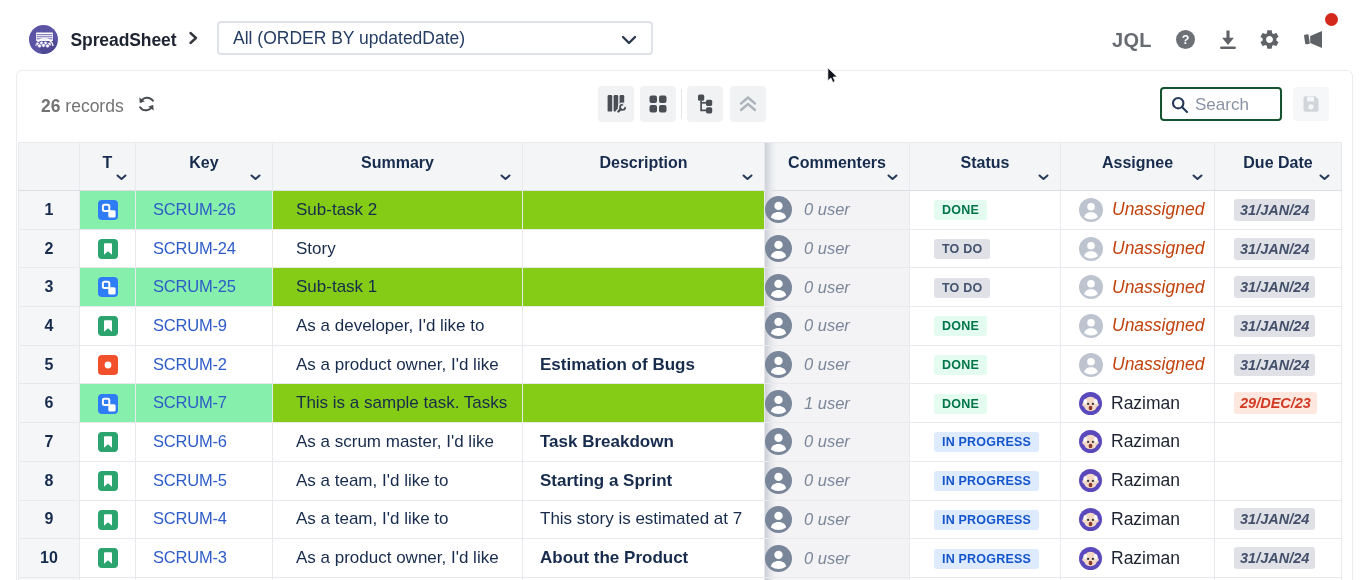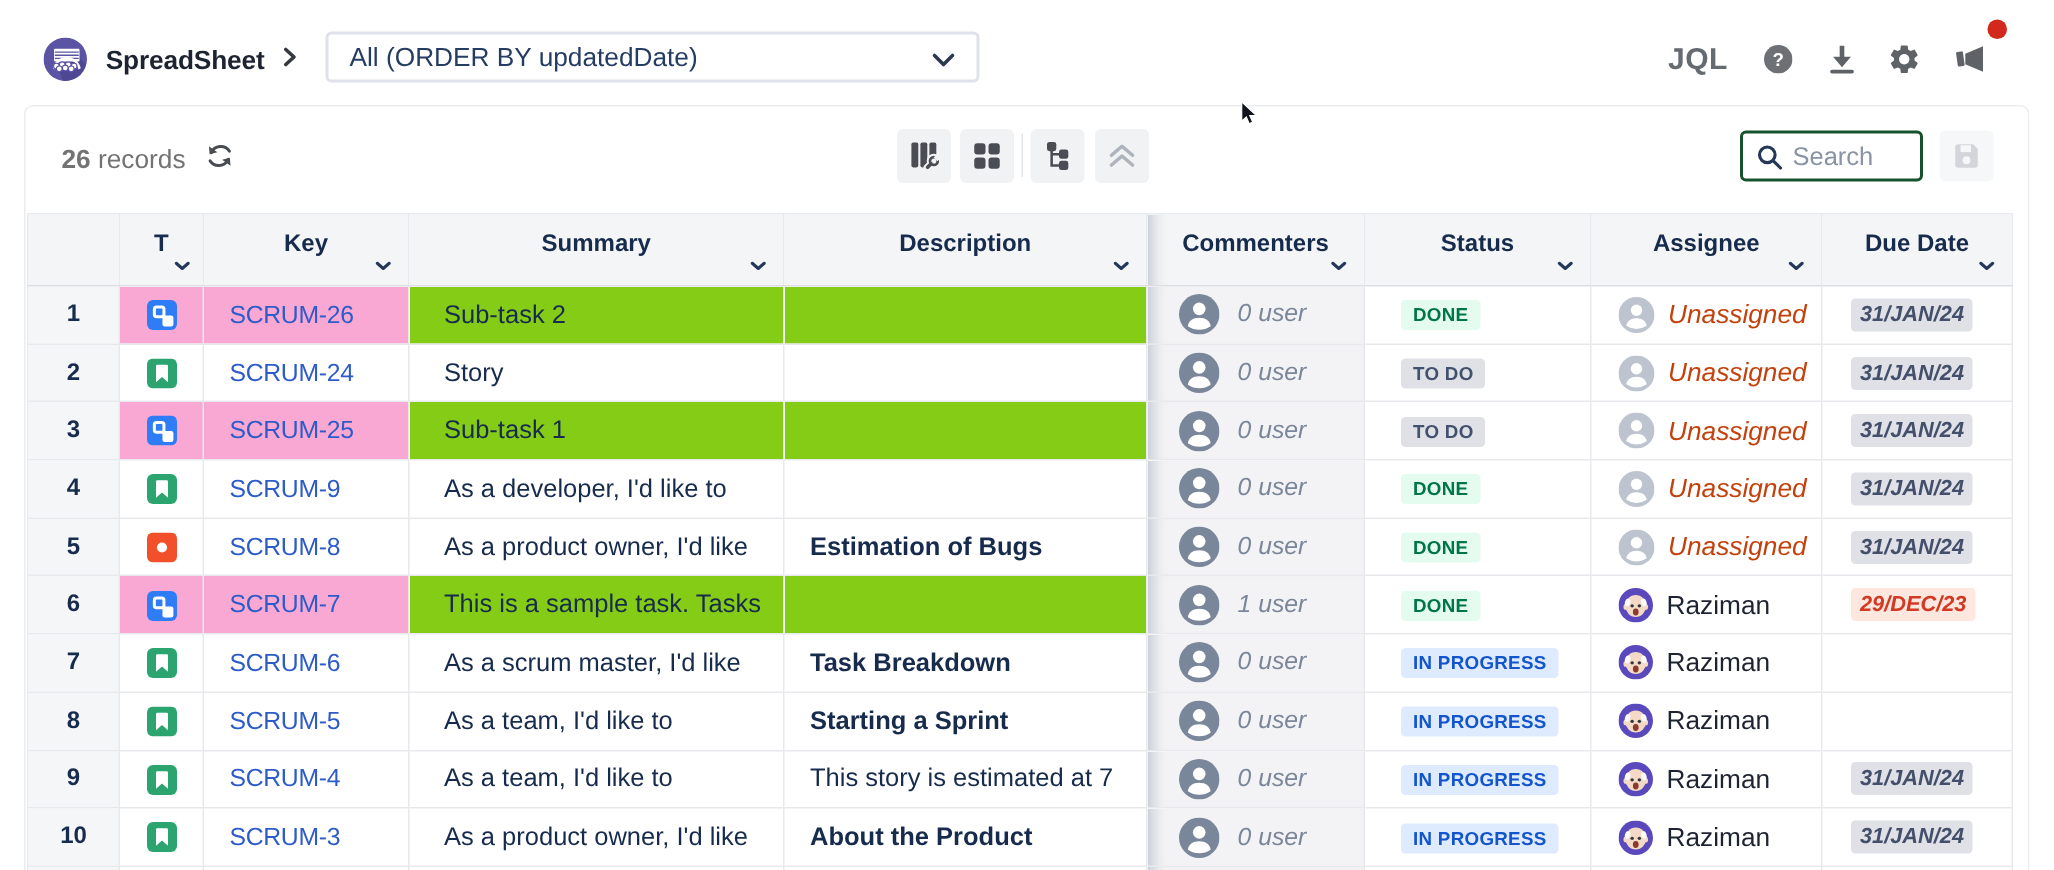--- a/index.html
+++ b/index.html
@@ -39,28 +39,28 @@
 
 
 #tbl { position:absolute; left:18px; top:142px; border-collapse:collapse; table-layout:fixed; }
 #tbl td, #tbl th { padding:0; border:1px solid #e7e9ed; overflow:hidden; white-space:nowrap; }
 #tbl th { height:48px; background:#f4f5f7; font-size:16px; font-weight:bold; color:#172b4d;
   text-align:center; position:relative; border-bottom:1px solid #dcdee3; padding-bottom:7px; }
 #tbl th svg.hchev { position:absolute; right:11px; bottom:9px; }
 #tbl td { height:38.7px; background:#fff; font-size:17px; color:#172b4d; vertical-align:middle; }
 #tbl td.num { background:#f5f6f7; font-weight:bold; text-align:center; font-size:16px; }
 #tbl td.tcell { text-align:center; }
-#tbl td.tint { background:#f9a8d4; }
+#tbl td.tint { background:#86efac; }
 #tbl td.tint2 { background:#84cc16; }
 #tbl td.key { padding-left:17px; }
 #tbl td.key a { color:#2d5cc8; text-decoration:none; font-size:16.5px; letter-spacing:-0.2px; }
 #tbl td.sum { padding-left:23px; }
 #tbl td.desc { padding-left:17px; }
 #tbl td.desc b { font-weight:bold; }
-#tbl td.comm { background:#f3f3f5; box-shadow:inset 12px 0 10px -9px rgba(9,30,66,0.22); padding-left:21px; }
+#tbl td.comm { background:#f3f3f5; box-shadow:inset 12px 0 10px -9px rgba(9,30,66,0.22); }
 #tbl th.comm { box-shadow:inset 12px 0 10px -9px rgba(9,30,66,0.22); }
 #tbl td.comm .cu { display:inline-block; vertical-align:middle; font-style:italic; color:#7a8699; margin-left:12px; font-size:16.5px; }
 #tbl td.status { padding-left:24px; }
 .badge { display:inline-block; font-weight:bold; font-size:12.5px; border-radius:3px; padding:3px 8px; letter-spacing:0.2px; }
 .b-done { background:#e3fcef; color:#00754a; }
 .b-todo { background:#dfe1e6; color:#42526e; }
 .b-prog { background:#deebff; color:#1355cc; }
 #tbl td.assignee { padding-left:18px; }
 #tbl td.assignee .nm { display:inline-block; vertical-align:middle; margin-left:9px; font-size:17.5px; color:#1d2330; }
 #tbl td.assignee .un { font-style:italic; color:#c2410c; }
@@ -318,21 +318,21 @@
             <path d="M12 14.2 c3.8 0 6.4 2 6.8 5 a12 12 0 0 1-13.6 0 c0.4-3 3-5 6.8-5z" fill="#fff"></path>
           </svg><span class="nm un">Unassigned</span></td>
     <td class="due"><span class="dbadge">31/JAN/24</span></td>
   </tr>
   <tr>
     <td class="num">5</td>
     <td class="tcell"><svg class="av" width="20" height="20" viewBox="0 0 20 20">
             <rect width="20" height="20" rx="4" fill="#f1502a"></rect>
             <circle cx="10" cy="10" r="3.4" fill="#fff"></circle>
           </svg></td>
-    <td class="key"><a>SCRUM-8</a></td>
+    <td class="key"><a>SCRUM-2</a></td>
     <td class="sum">As a product owner, I'd like</td>
     <td class="desc"><b>Estimation of Bugs</b></td>
     <td class="comm"><svg class="av" width="27" height="27" viewBox="0 0 27 27">
             <circle cx="13.5" cy="13.5" r="13.5" fill="#7a8699"></circle>
             <circle cx="13.5" cy="9.9" r="4.2" fill="#fff"></circle>
             <path d="M13.5 15.9 c4.3 0 7.2 2.2 7.6 5.6 a13.5 13.5 0 0 1-15.2 0 c0.4-3.4 3.3-5.6 7.6-5.6z" fill="#fff"></path>
           </svg><span class="cu">0 user</span></td>
     <td class="status"><span class="badge b-done">DONE</span></td>
     <td class="assignee"><svg class="av" width="24" height="24" viewBox="0 0 24 24">
             <circle cx="12" cy="12" r="12" fill="#bdc4cf"></circle>

